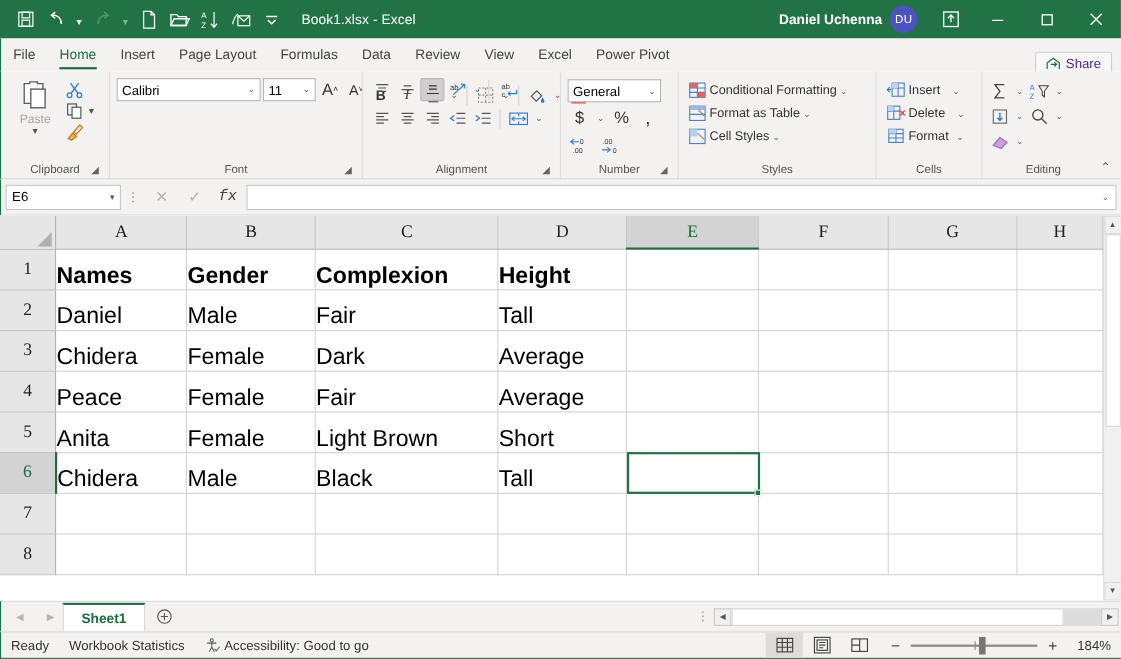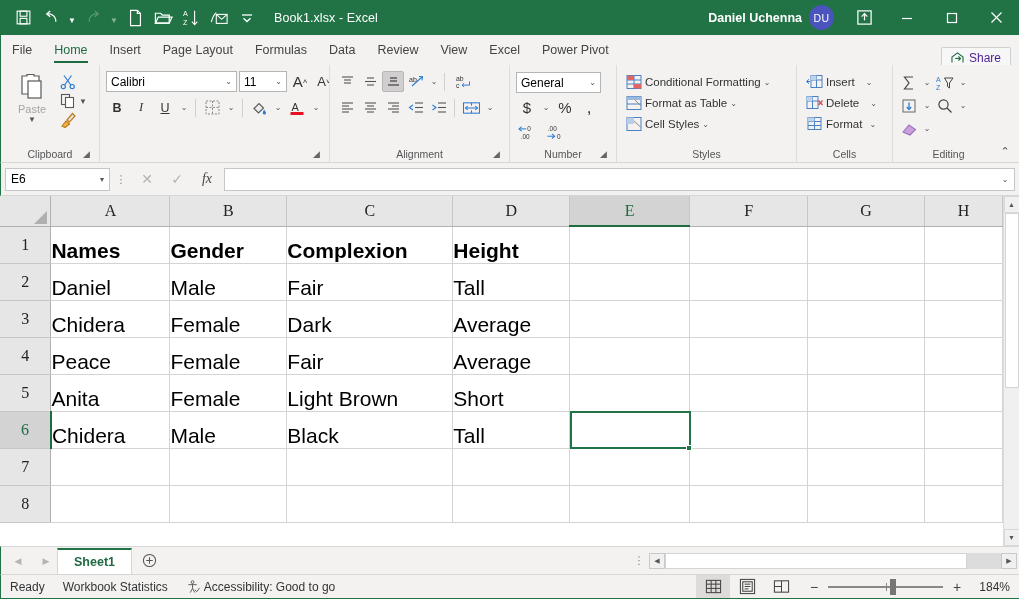--- a/index.html
+++ b/index.html
@@ -99,21 +99,21 @@
   .clipgroup .group-body { padding-left: 6px; }
   .paste-col {
     display: flex; flex-direction: column; align-items: center; width: 50px; cursor: pointer;
     padding-top: 2px; border-radius: 2px;
   }
   .paste-label { font-size: 11px; color: #a6a6a6; margin-top: 1px; }
   .clip-small { display: flex; flex-direction: column; gap: 1px; padding-top: 3px; }
   .clip-small .rbtn { padding: 1px 3px; }
 
   
-  .fontgroup .group-body { flex-direction: column; padding: 3px 5px 0 6px; }
+  .fontgroup .group-body { flex-direction: row; padding: 3px 5px 0 6px; }
   .fontrow { display: flex; align-items: center; gap: 2px; }
   .fontrow + .fontrow { margin-top: 5px; }
   .fontname {
     width: 131px; height: 21px; border: 1px solid #b5b5b5; background: #fff; font-size: 12px;
     display: flex; align-items: center; padding: 0 4px; justify-content: space-between; cursor: pointer;
   }
   .fontsize {
     width: 48px; height: 21px; border: 1px solid #b5b5b5; background: #fff; font-size: 12px;
     display: flex; align-items: center; padding: 0 4px; justify-content: space-between; cursor: pointer;
   }
@@ -507,20 +507,21 @@
             <svg width="16" height="16" viewBox="0 0 16 16">
               <text x="2.5" y="11" font-size="11" fill="#333" font-family="Liberation Sans, sans-serif">A</text>
               <rect x="1.5" y="12" width="13" height="3" fill="#e81123"></rect>
             </svg>
           </div>
           <div class="sqbtn" style="width:12px">
             <span class="caret">⌄</span>
             </div>
         </div>
       </div>
+      <div class="group-label">Font</div>
       <div class="launcher">◢</div>
     </div>
 
     <div class="group aligngroup" style="width:180px">
       <div class="group-body">
         <div class="alignrow">
           <div class="sqbtn">
             <svg width="15" height="15" viewBox="0 0 15 15" stroke="#555" stroke-width="1.1">
               <path d="M2 3 H13"></path>
                 <path d="M4 6 H11"></path>
@@ -810,21 +811,21 @@
   </div>
 
   <div class="fbar">
     <div class="namebox">
       <span>E6</span>
       <span class="caret">▾</span>
     </div>
     <div class="fb-dots">⋮</div>
     <div class="fb-btn">✕</div>
     <div class="fb-btn">✓</div>
-    <div class="fb-btn" style="color:#444;font-style:italic;font-family:Liberation Serif, serif">fx</div>
+    <div class="fb-btn" style="color:#444;font-style:italic;font-family:Liberation Mono, monospace">fx</div>
     <div class="fb-input">
       <span></span>
       <span class="fb-expand">⌄</span>
     </div>
   </div>
 
   <div class="gridwrap">
     <div class="gridarea">
       <table class="grid">
         <thead>

